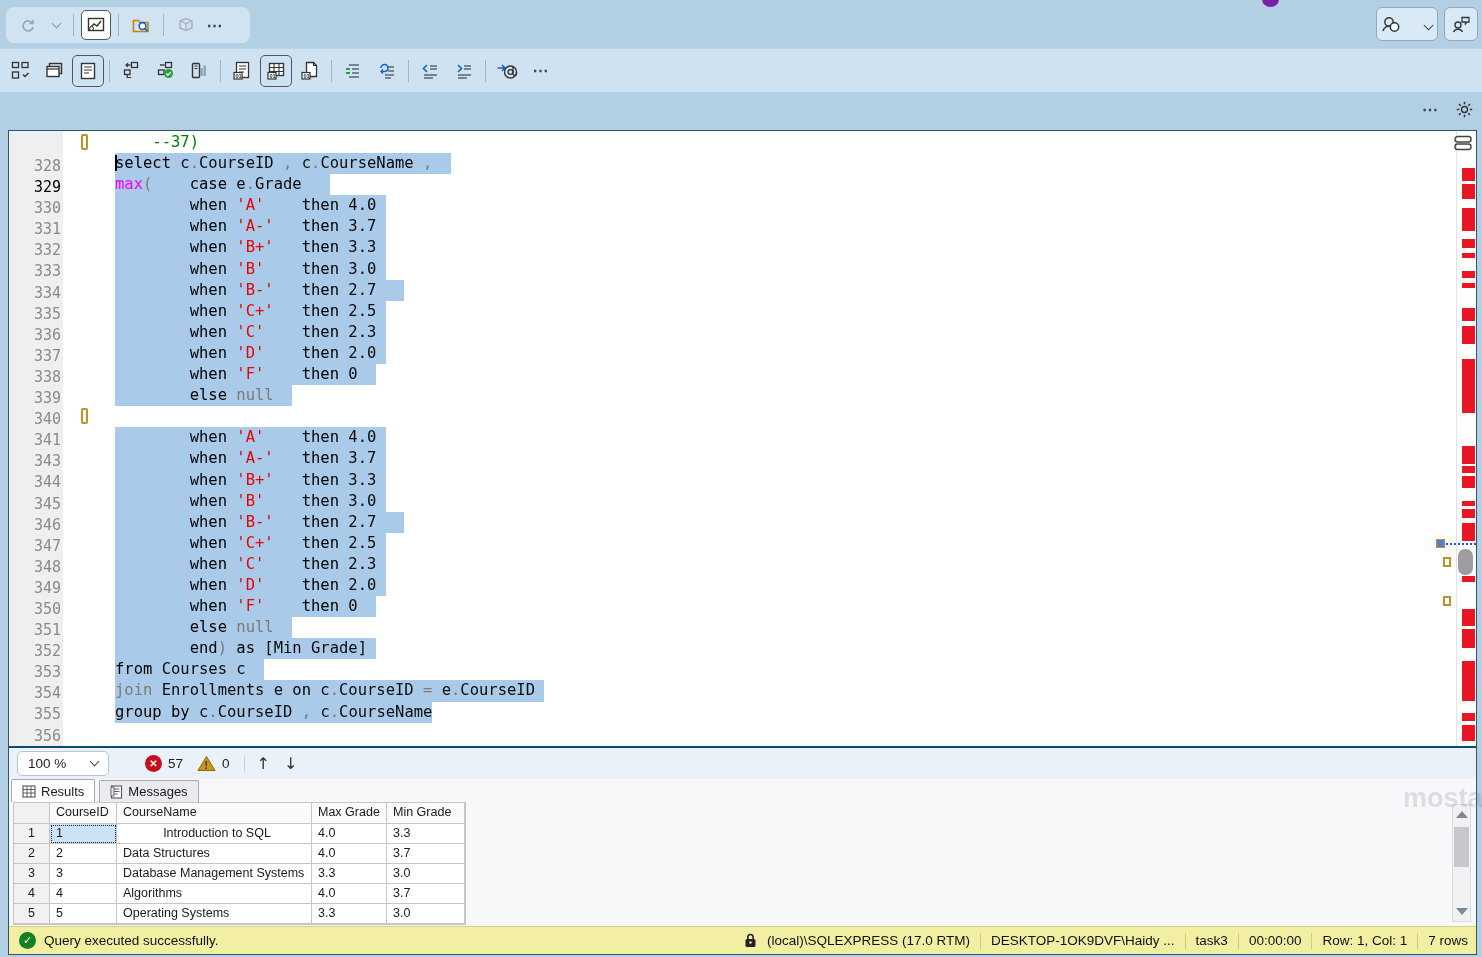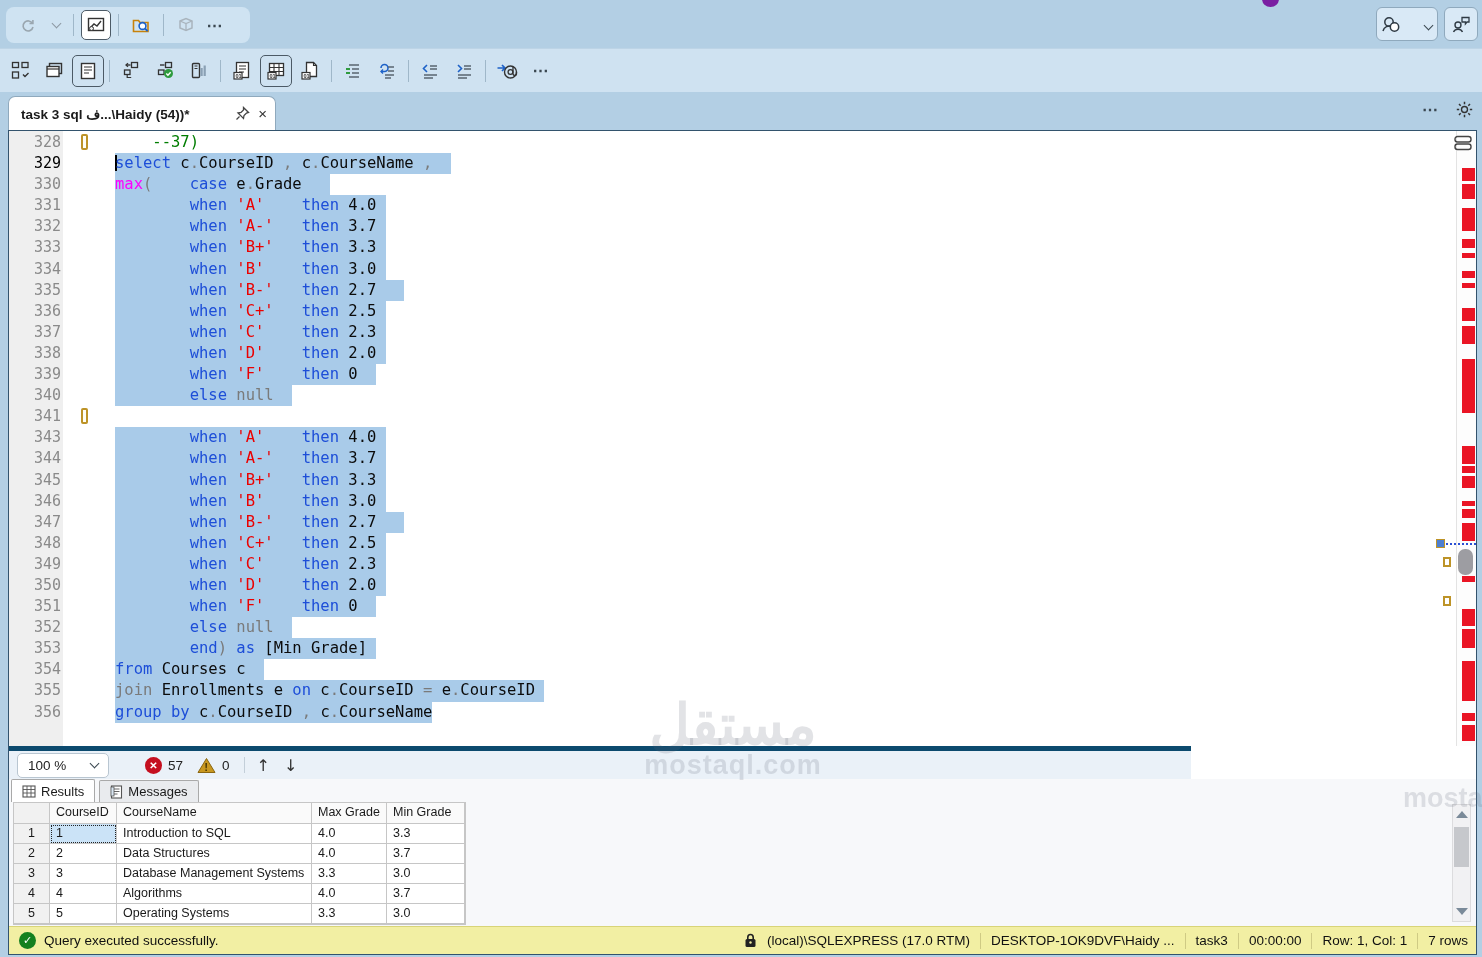--- a/index.html
+++ b/index.html
@@ -39,42 +39,42 @@
   
   #panel{position:absolute;left:8px;top:130px;width:1469px;height:825px;background:#ffffff;
          border:1px solid #33536d;}
 
   
   #editor{position:absolute;left:0;top:0;width:1467px;height:615px;background:#fff;overflow:hidden;}
   #gutter-bg{position:absolute;left:0;top:0;width:54px;height:615px;background:#efefef;}
   #code-lines{position:absolute;left:0;top:1px;width:1445px;
       font-family:"DejaVu Sans Mono","Liberation Mono",monospace;font-size:15.5px;}
   .cl{display:flex;height:21.1px;line-height:21.1px;white-space:pre;}
-  .ln{width:52px;text-align:right;color:#8a8a8a;flex:none;font-size:15px;}
+  .ln{width:52px;text-align:right;color:#8a8a8a;flex:none;font-size:15px;margin-top:24px;}
   .ln.cur{color:#000;padding-left:20px;}
   .mg{width:54px;flex:none;position:relative;}
   .chmark{position:absolute;left:20px;top:2px;width:7px;height:16px;border:2px solid #bd9327;border-radius:2px;background:#fffef4;}
   .code{white-space:pre;}
   .code.sel{background:#a9cbe9;}
   .caret{display:inline-block;width:0;height:16px;border-left:2px solid #000;vertical-align:-3px;margin-right:-2px;}
-  .tk-k{color:#1d4ed8;text-align:center;} .tk-s{color:#eb0000;} .tk-c{color:#007d00;}
+  .tk-k{color:#000000;text-align:center;} .tk-s{color:#eb0000;} .tk-c{color:#007d00;}
   .tk-f{color:#ff00ff;} .tk-o{color:#7a7a7a;} .tk-p{color:#0b0b0b;}
 
   
   #annotation-strip{position:absolute;left:1447px;top:0;width:20px;height:615px;background:#fdfdfd;border-left:1px solid #e3e3e3;}
   .amark{position:absolute;left:5px;width:13px;background:#ea1525;}
   #scroll-thumb{position:absolute;left:1449px;top:418px;width:15px;height:26px;background:#9d9da2;border-radius:7px;}
   #pos-line{position:absolute;left:1434px;top:412px;width:33px;height:0;border-top:2px dotted #2b50d4;}
   #pos-box{position:absolute;left:1427px;top:408px;width:9px;height:9px;background:#4e7fd0;border:1.5px solid #bd9327;}
   .ysq{position:absolute;left:1434px;width:8px;height:10px;border:2px solid #bd9327;background:#fff;}
   #split-handle{position:absolute;left:1444px;top:4px;}
 
   
-  #estrip{position:absolute;left:0;top:615px;width:1182px;height:33px;background:#eaf1f8;
-          border-top:5px solid #0c4a6e;display:flex;align-items:center;font-size:13.5px;color:#222;}
+  #estrip{position:absolute;left:0;top:615px;width:1467px;height:33px;background:#eaf1f8;
+          border-top:2px solid #0c4a6e;display:flex;align-items:center;font-size:13.5px;color:#222;}
   #zoom-btn{margin-left:8px;width:92px;height:25px;background:#fff;border:1px solid #b9c6d1;border-radius:5px;
             display:flex;align-items:center;justify-content:space-between;padding:0 10px;font-size:13.5px;}
   .badge{display:flex;align-items:center;gap:6px;}
   .errdot{width:17px;height:17px;border-radius:50%;background:#c50f1f;color:#fff;display:flex;align-items:center;justify-content:center;font-size:10px;font-weight:bold;}
   .estrip-right{margin-left:auto;display:flex;align-items:center;gap:12px;padding-right:14px;}
   .vsep{width:1px;height:16px;background:#c3cfd9;}
   .arrow{font-size:16px;color:#333;font-family:"DejaVu Sans",sans-serif;}
 
   
   #results{position:absolute;left:0;top:648px;width:1467px;height:147px;background:#f7f8fa;}
@@ -283,30 +283,20 @@
           <path d="M1.5 7 h7 M6 4 l3 3 -3 3" fill="none" stroke="#1e62c8" stroke-width="1.7"></path>
           <circle cx="14.5" cy="11" r="6" fill="none" stroke="#333" stroke-width="1.4"></circle>
           <circle cx="14.5" cy="11" r="2.4" fill="none" stroke="#333" stroke-width="1.3"></circle>
           <path d="M17 5.5 v7.5 a1.8 1.8 0 0 0 3.5 0 V11" fill="none" stroke="#333" stroke-width="1.3"></path>
         </svg>
     </span>
     <span class="t2-btn dots">⋯</span>
   </div>
 
   <div id="tabrow">
-    <div id="doc-tab">
-      <span class="ttl">task 3 sql ف...\Haidy (54))*</span>
-      <span style="margin-left:auto;">
-        <svg width="15" height="15" viewBox="0 0 15 15">
-            <path d="M8.5 1.5 l5 5 -2 .5 -2.5 2.5 -.5 3 -5.5-5.5 3-.5 2.5-2.5 z" fill="none" stroke="#444" stroke-width="1.3"></path>
-            <path d="M4.5 10.5 L1.5 13.5" stroke="#444" stroke-width="1.3"></path>
-          </svg>
-      </span>
-      <span class="tab-x">×</span>
-    </div>
     <div id="tabrow-right">
       <span class="dots">⋯</span>
       <span>
         <svg width="19" height="19" viewBox="0 0 19 19">
             <circle cx="9.5" cy="9.5" r="3" fill="none" stroke="#333" stroke-width="1.4"></circle>
             <path d="M9.5 1.8 v2.4 M9.5 14.8 v2.4 M1.8 9.5 h2.4 M14.8 9.5 h2.4 M4 4 l1.7 1.7 M13.3 13.3 15 15 M15 4 l-1.7 1.7 M5.7 13.3 4 15" stroke="#333" stroke-width="1.5"></path>
           </svg>
       </span>
     </div>
   </div>
@@ -428,21 +418,21 @@
           <div class="gc rh h"></div>
           <div class="gc h" style="width:67px;">CourseID</div>
           <div class="gc h" style="width:195px;">CourseName</div>
           <div class="gc h" style="width:75px;">Max Grade</div>
           <div class="gc h" style="width:78px;">Min Grade</div>
         </div>
         <div>
             <div class="grow">
               <div class="gc rh">1</div>
               <div class="gc selc" style="width: 67px;">1</div>
-              <div class="gc" style="width: 195px;">Introduction to SQL</div>
+              <div class="gc" style="width: 195px; text-align: center;">Introduction to SQL</div>
               <div class="gc" style="width: 75px;">4.0</div>
               <div class="gc" style="width: 78px;">3.3</div>
             </div>
             <div class="grow">
               <div class="gc rh">2</div>
               <div class="gc" style="width: 67px;">2</div>
               <div class="gc" style="width: 195px;">Data Structures</div>
               <div class="gc" style="width: 75px;">4.0</div>
               <div class="gc" style="width: 78px;">3.7</div>
             </div>
@@ -496,19 +486,15 @@
         <span class="ysep"></span>
         <span>00:00:00</span>
         <span class="ysep"></span>
         <span>Row: 1, Col: 1</span>
         <span class="ysep"></span>
         <span>7 rows</span>
       </div>
     </div>
   </div>
 
-  <div id="watermark">
-    <div class="ar">مستقل</div>
-    <div class="en">mostaql.com</div>
-  </div>
   <div id="watermark2">mostaql.com</div>
 
 </div>
 
 </body></html>

